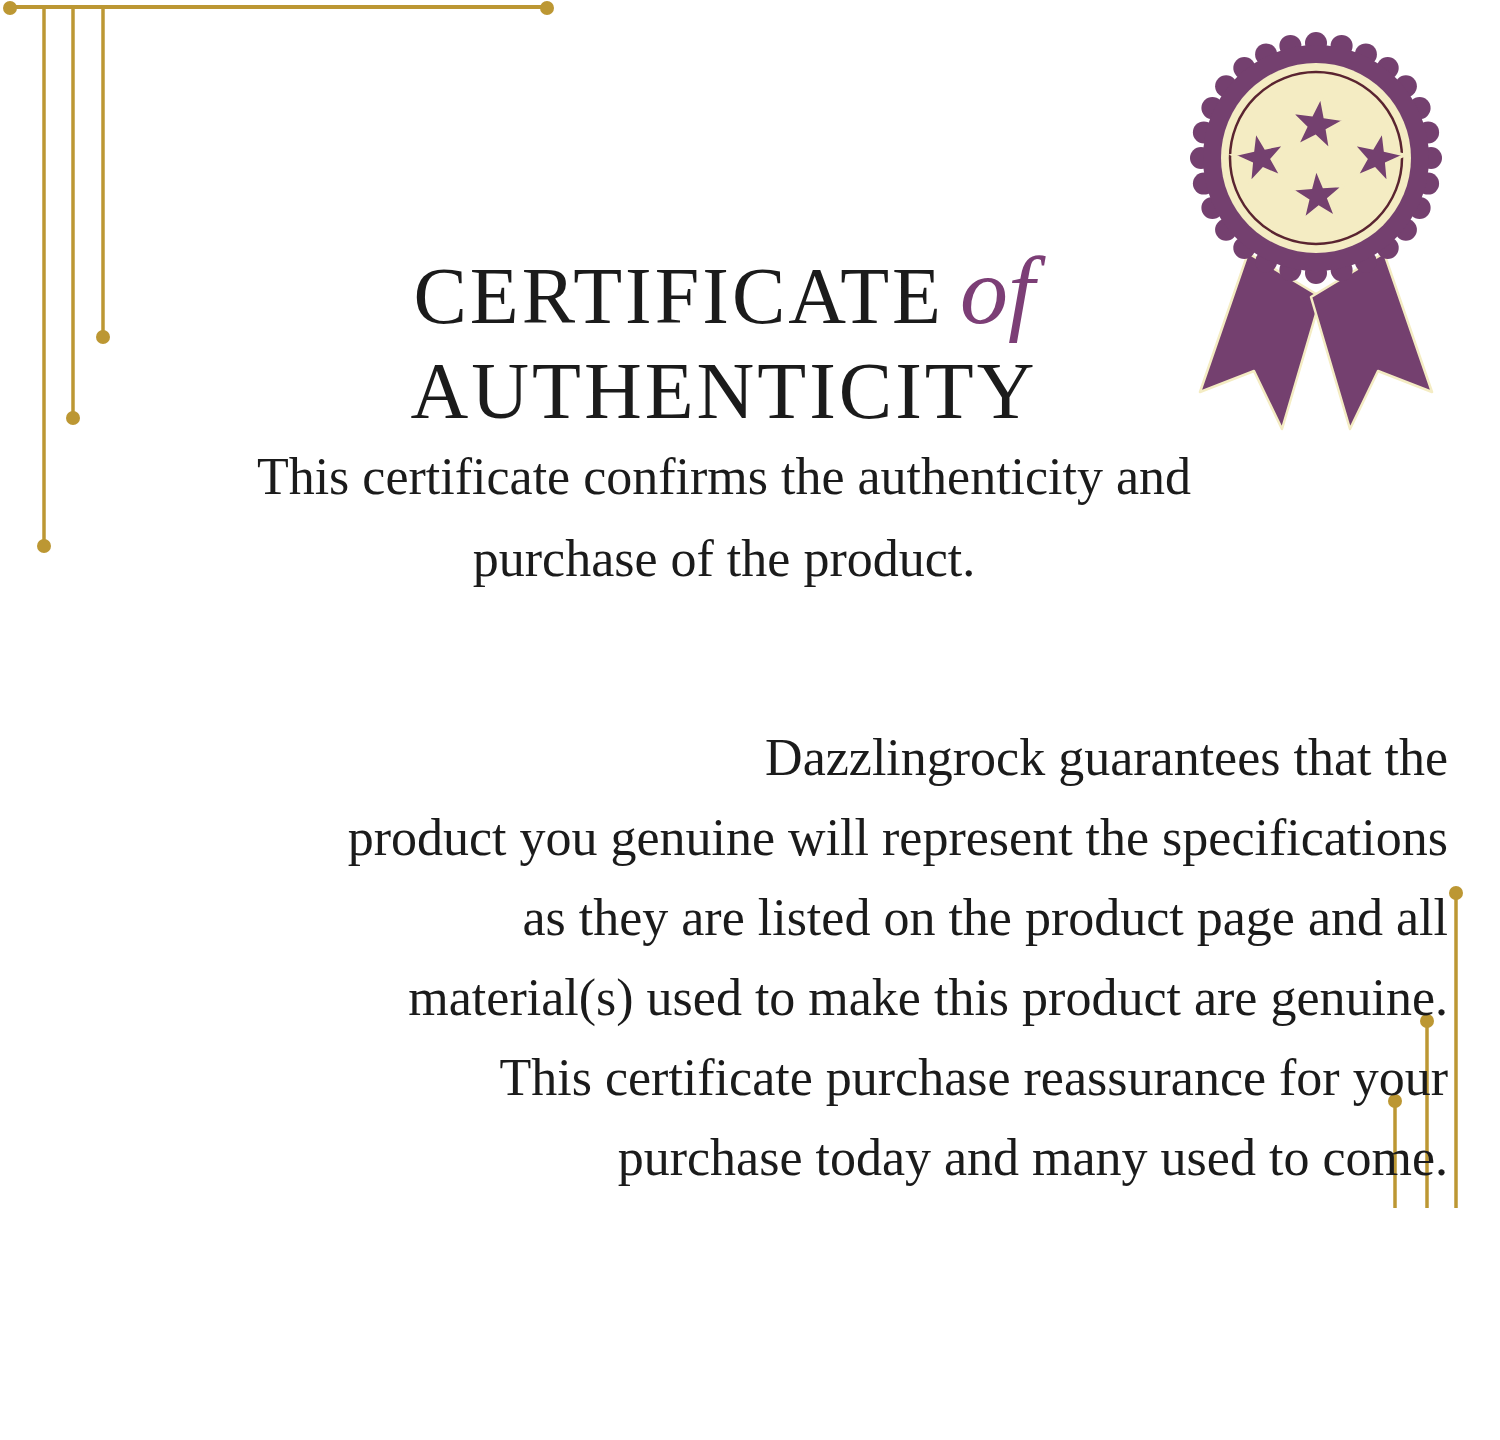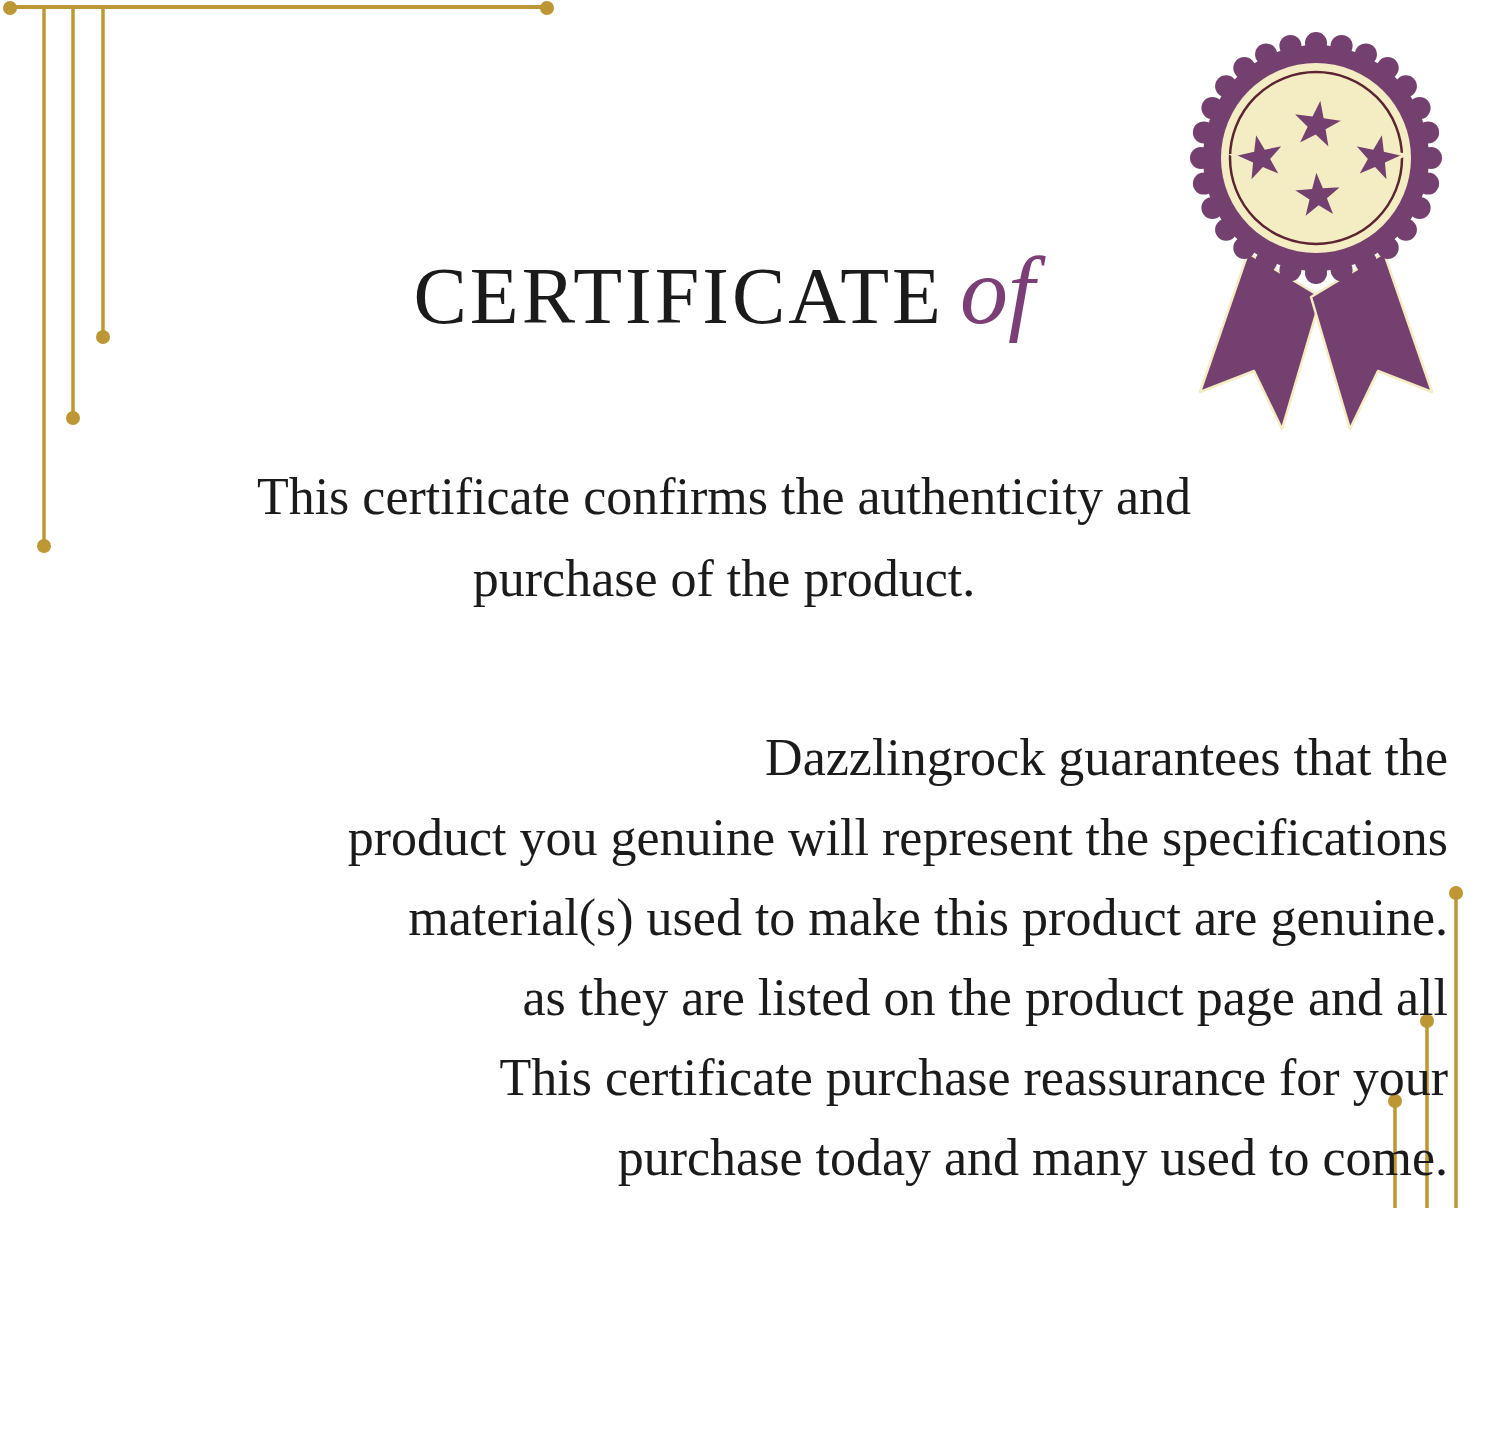--- a/index.html
+++ b/index.html
@@ -40,21 +40,21 @@
     font-size:80px;letter-spacing:3px;
     white-space:nowrap;
   }
   .title-of{
     font-style:italic;font-size:96px;
     letter-spacing:0;
     color:var(--of);
     margin-left:16px;
   }
   .intro-block{
-    position:absolute;left:0;top:456px;width:1448px;
+    position:absolute;left:0;top:436px;width:1448px;
     text-align:center;
   }
   .intro-block .body-line{height:82px;line-height:82px;}
   .guarantee-block{
     position:absolute;left:0;top:718px;width:1448px;
     text-align:right;
   }
   .guarantee-block .body-line{height:80px;line-height:80px;}
   .body-line{
     font-size:52px;
@@ -138,29 +138,30 @@
       <use href="#star5" class="star" transform="translate(71,133) rotate(-12)"></use>
       <use href="#star5" class="star" transform="translate(187,133) rotate(12)"></use>
       <use href="#star5" class="star" transform="translate(128,171) rotate(-4)"></use>
     </g>
   </svg>
 
   <div class="title-block">
     <div class="title-line">
       <span>CERTIFICATE</span><span class="title-of">of</span>
     </div>
+    <div class="title-line">AUTHENTICITY</div>
   </div>
 
   <div class="intro-block">
     <div class="body-line">This certificate confirms the authenticity and</div>
     <div class="body-line">purchase of the product.</div>
   </div>
 
   <div class="guarantee-block">
     <div class="body-line">Dazzlingrock guarantees that the</div>
     <div class="body-line">product you genuine will represent the specifications</div>
+    <div class="body-line">as they are listed on the product page and all</div>
     <div class="body-line">material(s) used to make this product are genuine.</div>
-    <div class="body-line">as they are listed on the product page and all</div>
     <div class="body-line">This certificate purchase reassurance for your</div>
     <div class="body-line">purchase today and many used to come.</div>
   </div>
 
 </div>
 
 </body></html>

